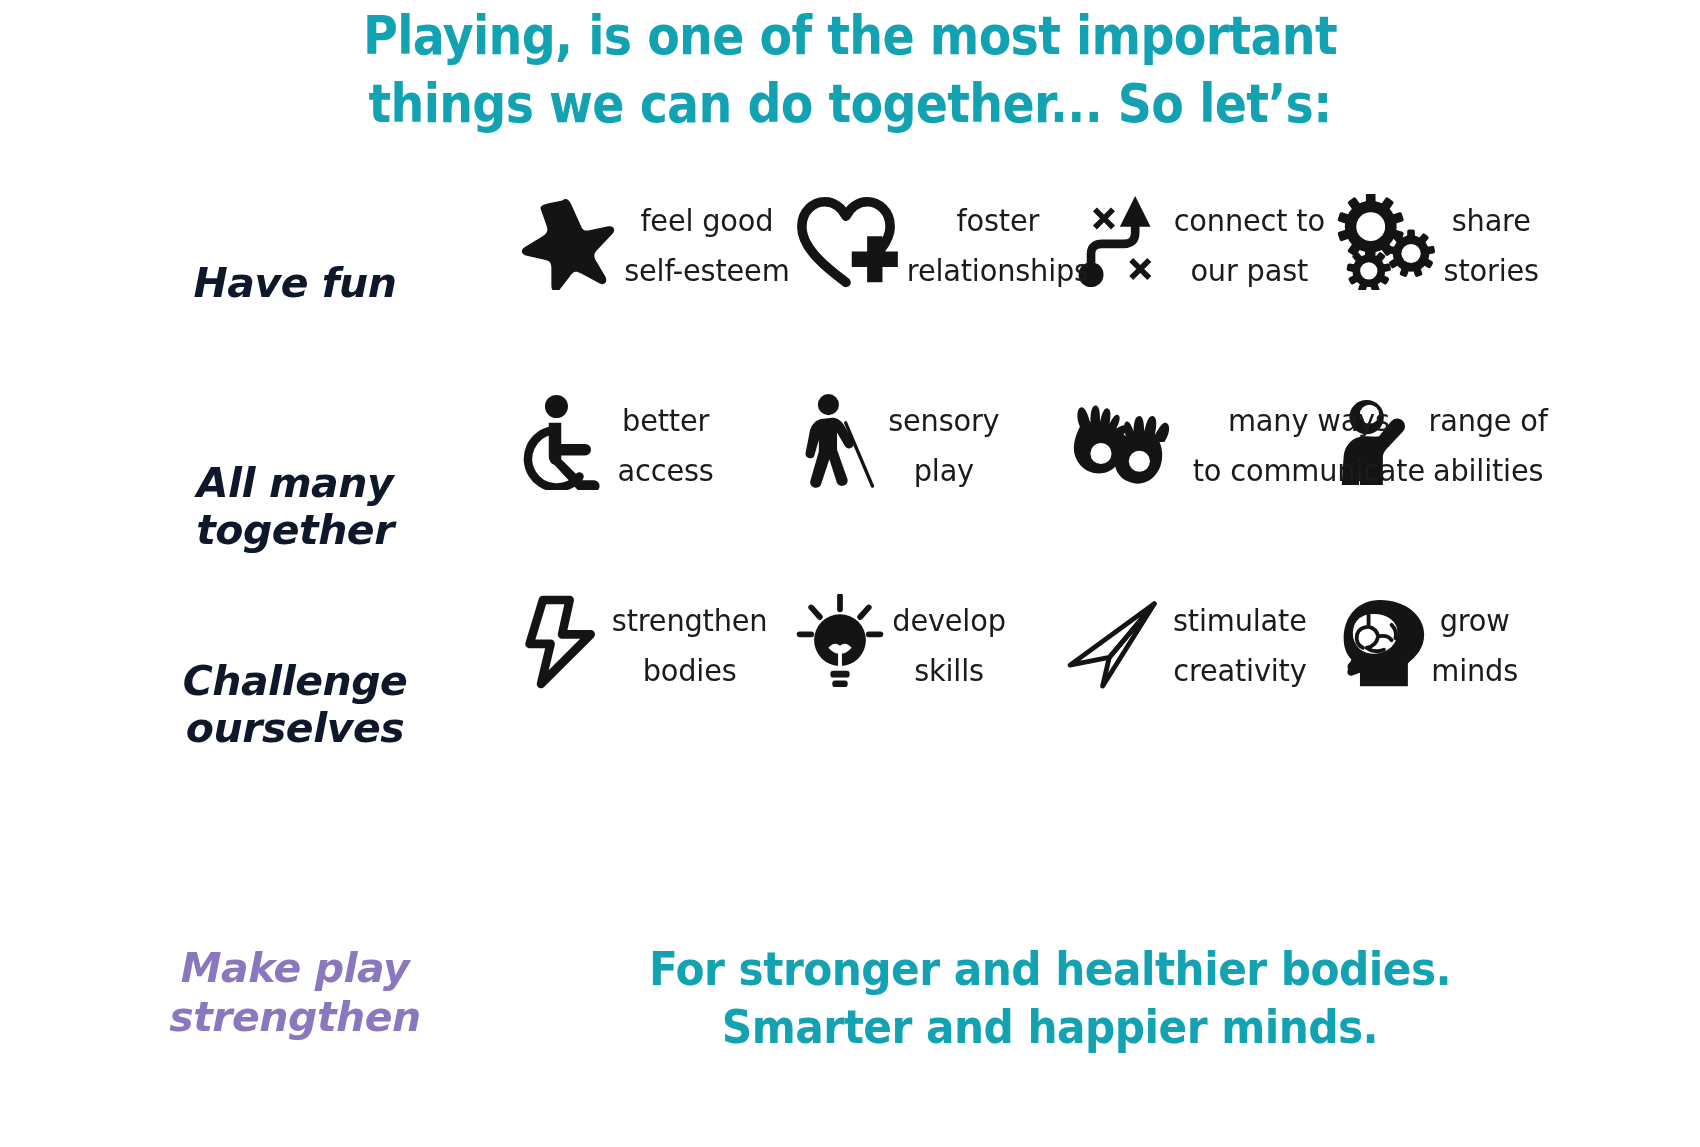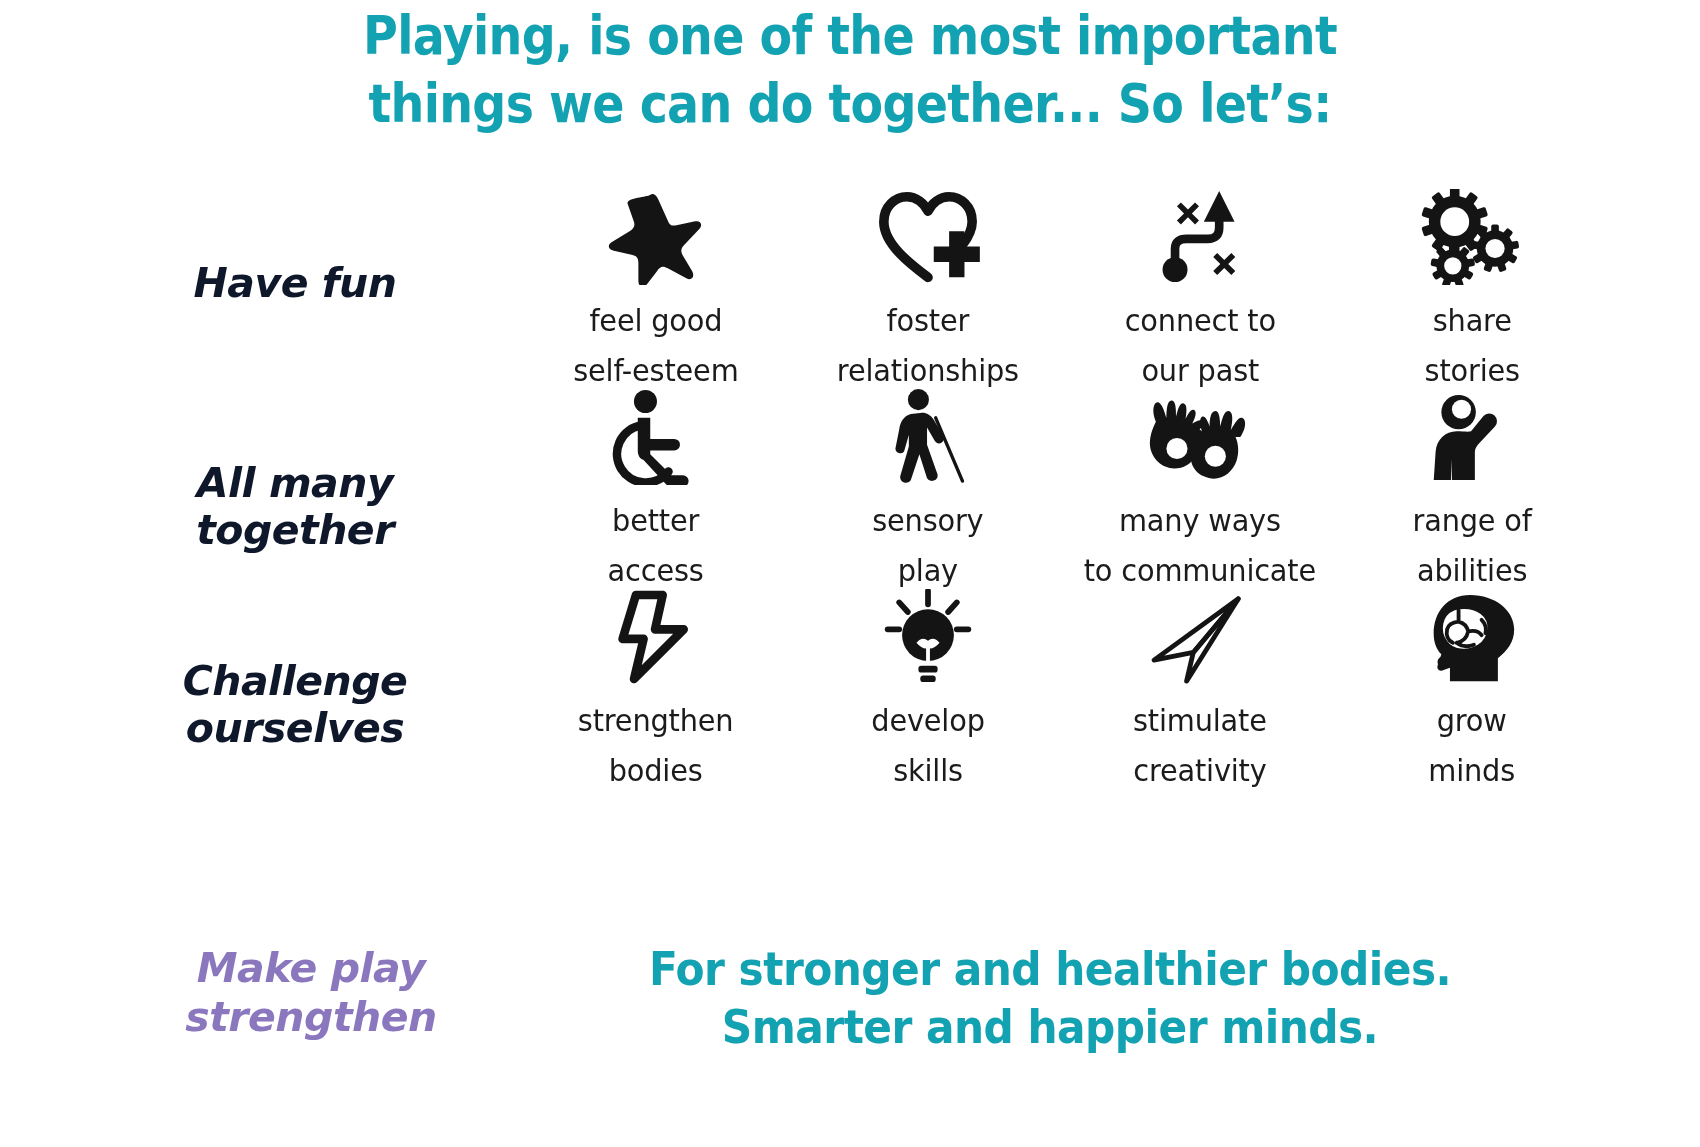--- a/index.html
+++ b/index.html
@@ -77,21 +77,21 @@
   .cells {
     position: absolute;
     left: 520px;
     top: 0;
     width: 1090px;
     display: flex;
   }
   .cell {
     width: 272px;
     display: flex;
-    flex-direction: column;
+    flex-direction: row;
     align-items: center;
   }
   .cell-icon {
     height: 100px;
     display: flex;
     align-items: flex-end;
     justify-content: center;
   }
   .cell-icon svg { display: block; }
   .cell-caption {
@@ -110,21 +110,21 @@
   
   .bottom {
     position: absolute;
     left: 0;
     top: 920px;
     width: 1700px;
     height: 227px;
   }
   .bottom-label {
     position: absolute;
-    left: 136px;
+    left: 120px;
     top: 24px;
     width: 350px;
     text-align: center;
     color: #8A77BE;
     font-family: "DejaVu Sans", sans-serif;
     font-weight: bold;
     font-style: italic;
     font-size: 41px;
     line-height: 49px;
     letter-spacing: -0.5px;

